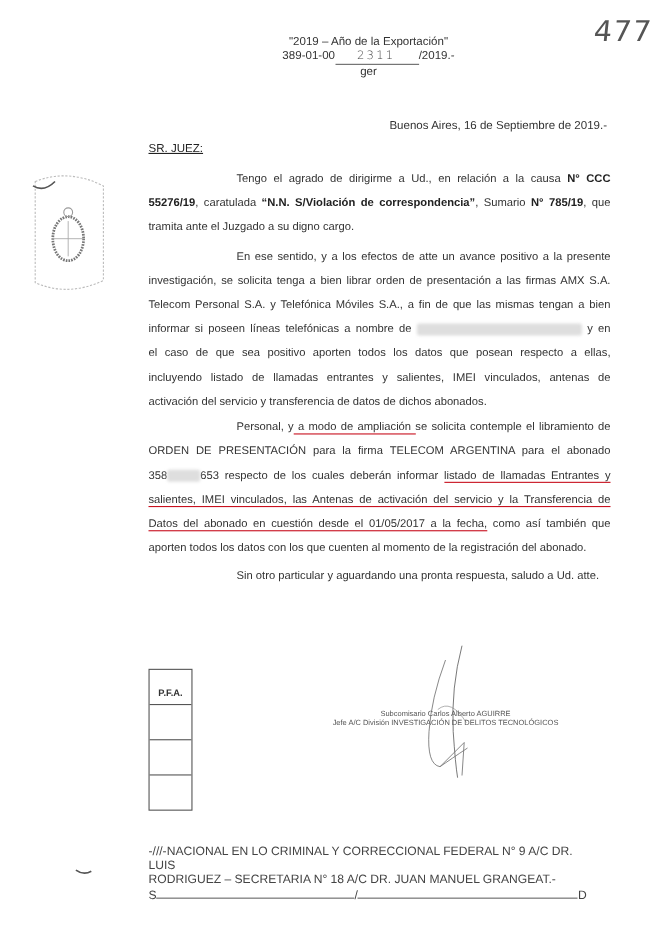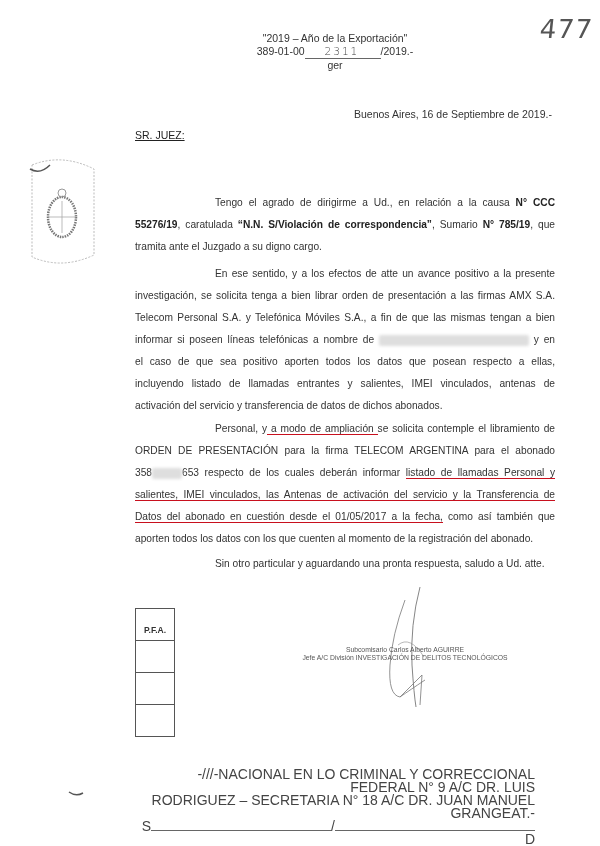--- a/index.html
+++ b/index.html
@@ -6,33 +6,33 @@
     body {
       width: 600px; height: 846px; position: relative; overflow: hidden;
       font-family: "Liberation Sans", sans-serif; color: #2a2a2a;
     }
     .abs { position: absolute; }
     .hdr { font-size: 10.5px; color: #333; line-height: 13px; text-align: center; }
     .hw { font-family: "DejaVu Sans", sans-serif; font-weight: 300; color: #444; }
     .page-num { font-size: 26px; color: #555; font-family: "DejaVu Sans", sans-serif; letter-spacing: 1px; transform: skewX(-6deg); }
     .date { font-size: 10.5px; color: #333; }
     .salute { font-size: 10.5px; font-weight: normal; text-decoration: underline; color: #222; }
-    .para { font-size: 10.2px; color: #333; line-height: 22px; text-align: justify; width: 420px; margin-top: 40px; }
+    .para { font-size: 10.2px; color: #333; line-height: 22px; text-align: justify; width: 420px; }
     .line { display: block; height: 22px; white-space: nowrap; text-align-last: justify; }
     .line.last { text-align-last: left; }
     .indent { display: inline-block; width: 80px; }
     b { color: #222; }
     .u { border-bottom: 1.6px solid #c8101e; padding-bottom: 0px; }
     .redact { display: inline-block; background: #dedede; filter: blur(1.5px); height: 11px; vertical-align: middle; border-radius: 2px; }
     .seal { left: 22px; top: 155px; width: 80px; height: 115px; }
     .pfa { left: 135px; top: 608px; width: 38px; border: 1px solid #555; }
     .pfa div { height: 19px; border-bottom: 1px solid #555; font-size: 8.5px; font-weight: bold; text-align: center; line-height: 19px; color: #333; margin-top: 12px; }
     .pfa div:last-child { border-bottom: none; }
     .sig-text { font-size: 6.8px; color: #555; line-height: 8px; text-align: center; }
-    .footer { font-size: 14px; color: #444; line-height: 13px; text-align: right; }
+    .footer { font-size: 11px; color: #444; line-height: 13px; }
     .blank { display: inline-block; border-bottom: 1px solid #666; height: 9px; vertical-align: baseline; }
   </style>
 </head>
 <body>
 
 <div class="abs hdr" style="left:250px; top:32px; width:170px;">
   <div>"2019 – Año de la Exportación"</div>
   <div>
     <span>389-01-00</span><span class="hw" style="display:inline-block; width:56px; border-bottom:1px solid #666; text-align:left; padding-left:20px; letter-spacing:2px;">2311</span><span>/2019.- ger</span>
   </div>
@@ -67,21 +67,21 @@
   <span class="line">Telecom Personal S.A.  y Telefónica Móviles S.A., a fin de que las mismas tengan a bien</span>
   <span class="line"><span>informar si poseen líneas telefónicas a nombre de</span> <span class="redact" style="width:150px;"></span> <span>y en</span></span>
   <span class="line">el caso de que sea positivo aporten todos los datos que posean respecto a ellas,</span>
   <span class="line">incluyendo listado de llamadas entrantes y salientes, IMEI vinculados, antenas de</span>
   <span class="line last">activación del servicio y transferencia de datos de dichos abonados.</span>
 </div>
 
 <div class="abs para" style="left:135px; top:378px;">
   <span class="line"><span class="indent"></span><span>Personal, y</span><span class="u"> a modo de ampliación </span><span>se solicita contemple el libramiento de</span></span>
   <span class="line">ORDEN DE PRESENTACIÓN para la firma TELECOM ARGENTINA para el abonado</span>
-  <span class="line"><span>358</span><span class="redact" style="width:30px;"></span><span>653 respecto de los cuales deberán informar </span><span class="u">listado de llamadas Personal y</span></span>
+  <span class="line"><span>358</span><span class="redact" style="width:30px;"></span><span>653 respecto de los cuales deberán informar </span><span class="u">listado de llamadas Entrantes y</span></span>
   <span class="line"><span class="u">salientes, IMEI vinculados,  las Antenas de activación del servicio y la Transferencia de</span></span>
   <span class="line"><span class="u">Datos del abonado en cuestión desde el 01/05/2017 a la fecha,</span><span> como así también que</span></span>
   <span class="line last">aporten todos los datos con los que cuenten al momento de la registración del abonado.</span>
 </div>
 
 <div class="abs para" style="left:135px; top:513px;">
   <span class="line last"><span class="indent"></span><span>Sin otro particular y aguardando una pronta respuesta, saludo a Ud. atte.</span></span>
 </div>
 
 <div class="abs pfa">

